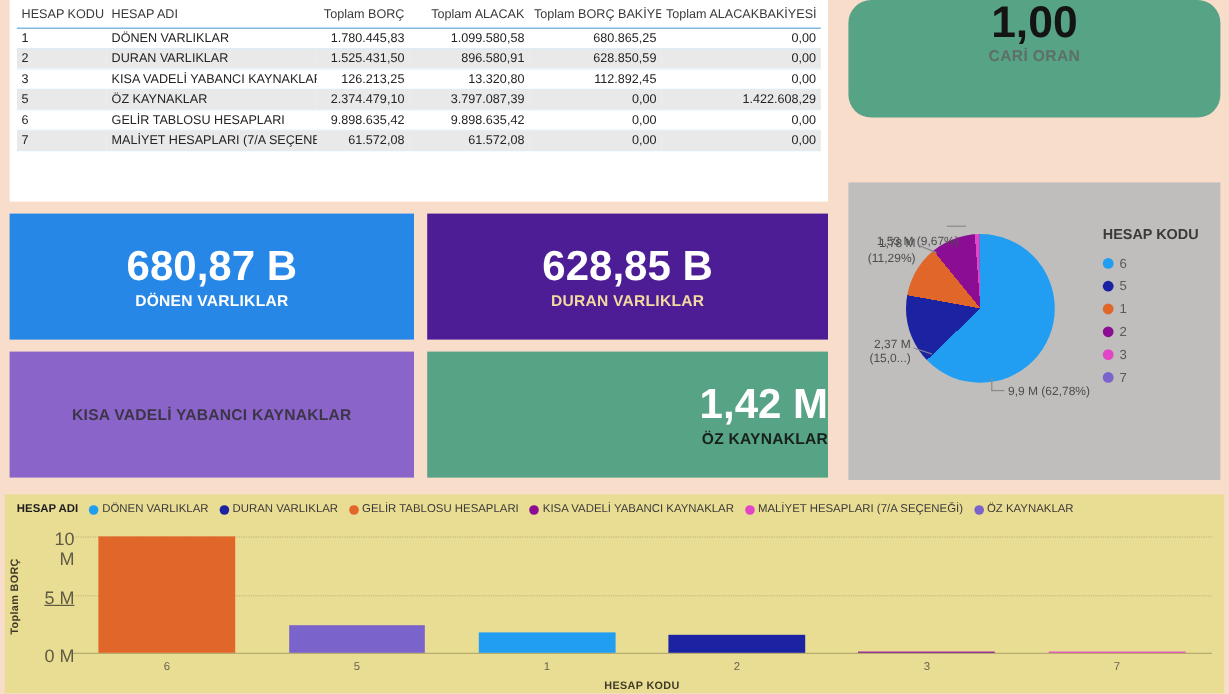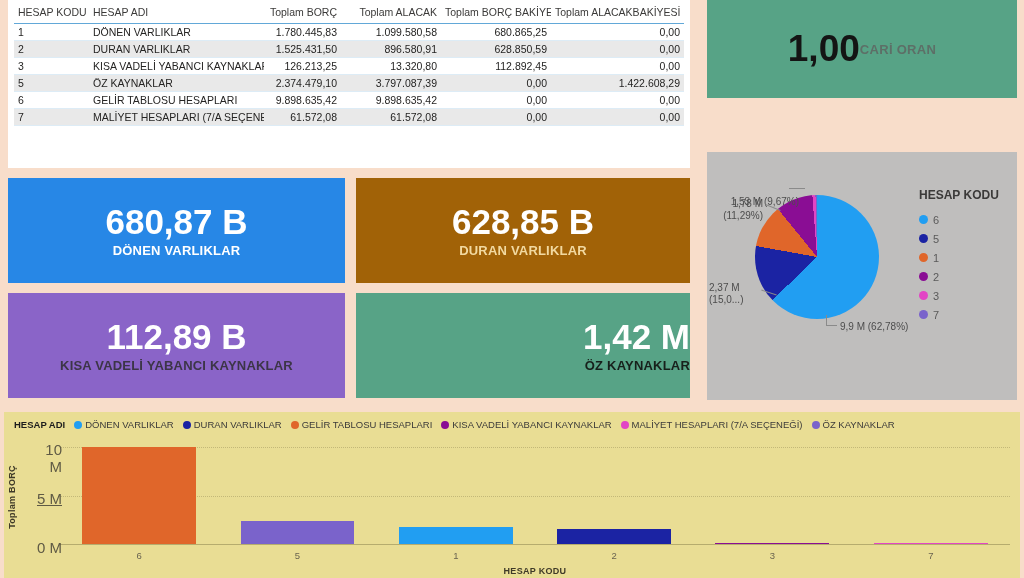--- a/index.html
+++ b/index.html
@@ -10,21 +10,21 @@
   
   .panel-table { left:8px; top:0; width:682px; height:168px; background:#fff; padding:2px 6px 0 6px; }
   table { border-collapse:collapse; table-layout:fixed; width:670px; font-size:10.5px; color:#252423; }
   th { font-weight:normal; color:#3b3a39; font-size:10.5px; text-align:left; padding:4px 4px 5px 4px; border-bottom:1px solid #62a8d8; white-space:nowrap; overflow:hidden; }
   td { padding:2px 4px; height:16px; white-space:nowrap; overflow:hidden; border-bottom:1px solid rgba(120,180,220,.25); }
   th.num, td.num { text-align:right; }
   tr.stripe { background:#e9e9e9; }
   tr.total td { font-weight:bold; border-top:1px solid #444; border-bottom:none; padding-top:4px; }
 
   
-  .card-cari { left:707px; top:0; width:310px; height:98px; background:#57A386; display:flex; flex-direction:row; align-items:center; justify-content:center; }
+  .card-cari { left:707px; top:0; width:310px; height:98px; background:#57A386; display:flex; flex-direction:column; align-items:center; justify-content:flex-start;border-radius:19px; }
   .card-cari .val { font-size:37px; font-weight:bold; color:#141414; line-height:1.05; }
   .card-cari .lbl { font-size:13px; font-weight:bold; color:#5d6f67; letter-spacing:.3px; }
 
   
   .kpi { display:flex; flex-direction:column; align-items:center; justify-content:center; gap:4px; }
   .kpi .val { font-size:35px; font-weight:bold; color:#fff; line-height:1; }
   .kpi .lbl { font-size:13px; font-weight:bold; letter-spacing:.2px; }
   .kpi0 { left:8px;   top:178px; width:337px; height:105px; }
   .kpi1 { left:356px; top:178px; width:334px; height:105px; }
   .kpi2 { left:8px;   top:293px; width:337px; height:105px; }
@@ -130,44 +130,43 @@
 
 <div class="abs card-cari">
   <div class="val">1,00</div>
   <div class="lbl">CARİ ORAN</div>
 </div>
 
 <div class="abs kpi kpi0" id="kpi0" style="background: rgb(39, 135, 230);">
   <div class="val">680,87 B</div>
   <div class="lbl" style="color: rgb(255, 255, 255);">DÖNEN VARLIKLAR</div>
 </div>
-<div class="abs kpi kpi1" id="kpi1" style="background: #a16207;">
+<div class="abs kpi kpi1" id="kpi1" style="background: #4c1d95;">
   <div class="val">628,85 B</div>
   <div class="lbl" style="color: rgb(242, 217, 160);">DURAN VARLIKLAR</div>
 </div>
 <div class="abs kpi kpi2" id="kpi2" style="background: rgb(138, 100, 200);">
-  <div class="val">112,89 B</div>
   <div class="lbl" style="color: rgb(60, 53, 71);">KISA VADELİ YABANCI KAYNAKLAR</div>
 </div>
 <div class="abs kpi kpi3" id="kpi3" style="background: rgb(87, 163, 134);">
   <div class="val">1,42 M</div>
   <div class="lbl" style="color: rgb(23, 32, 27);">ÖZ KAYNAKLAR</div>
 </div>
 
 <div class="abs panel-pie">
   <div class="abs pie" id="pie" style="background: conic-gradient(rgb(33, 158, 242) 0deg, rgb(33, 158, 242) 226.008deg, rgb(27, 35, 163) 226.008deg, rgb(27, 35, 163) 280.224deg, rgb(224, 102, 42) 280.224deg, rgb(224, 102, 42) 320.868deg, rgb(138, 13, 148) 320.868deg, rgb(138, 13, 148) 355.68deg, rgb(226, 69, 197) 355.68deg, rgb(226, 69, 197) 358.56deg, rgb(122, 99, 203) 358.56deg, rgb(122, 99, 203) 360deg);"></div>
 
   <div class="abs pie-lbl" id="plbl-2" style="left:16px; top:30px; width:76px; text-align:right;margin-top:14px;">1,53 M (9,67%)</div>
   <div class="abs leader" style="left:82px; top:36px; width:16px;"></div>
 
   <div class="abs pie-lbl" id="plbl-1" style="left:4px; top:46px; width:52px; text-align:right;">1,78 M
 (11,29%)</div>
   <div class="abs leader" style="left:58px; top:55px; width:16px; transform:rotate(22deg);"></div>
 
-  <div class="abs pie-lbl" id="plbl-5" style="left:2px; top:130px; width:50px; text-align:left;">2,37 M
+  <div class="abs pie-lbl" id="plbl-5" style="left:2px; top:130px; width:50px; text-align:right;">2,37 M
 (15,0...)</div>
   <div class="abs leader" style="left:54px; top:140px; width:16px; transform:rotate(18deg);"></div>
 
   <div class="abs elbow" style="left:119px; top:163px; width:11px; height:11px;"></div>
   <div class="abs pie-lbl" id="plbl-6" style="left:133px; top:169px;">9,9 M (62,78%)</div>
 
   <div class="abs pie-legend">
     <div class="title">HESAP KODU</div>
     <div id="pie-legend-items">
         <div class="pleg-item">

